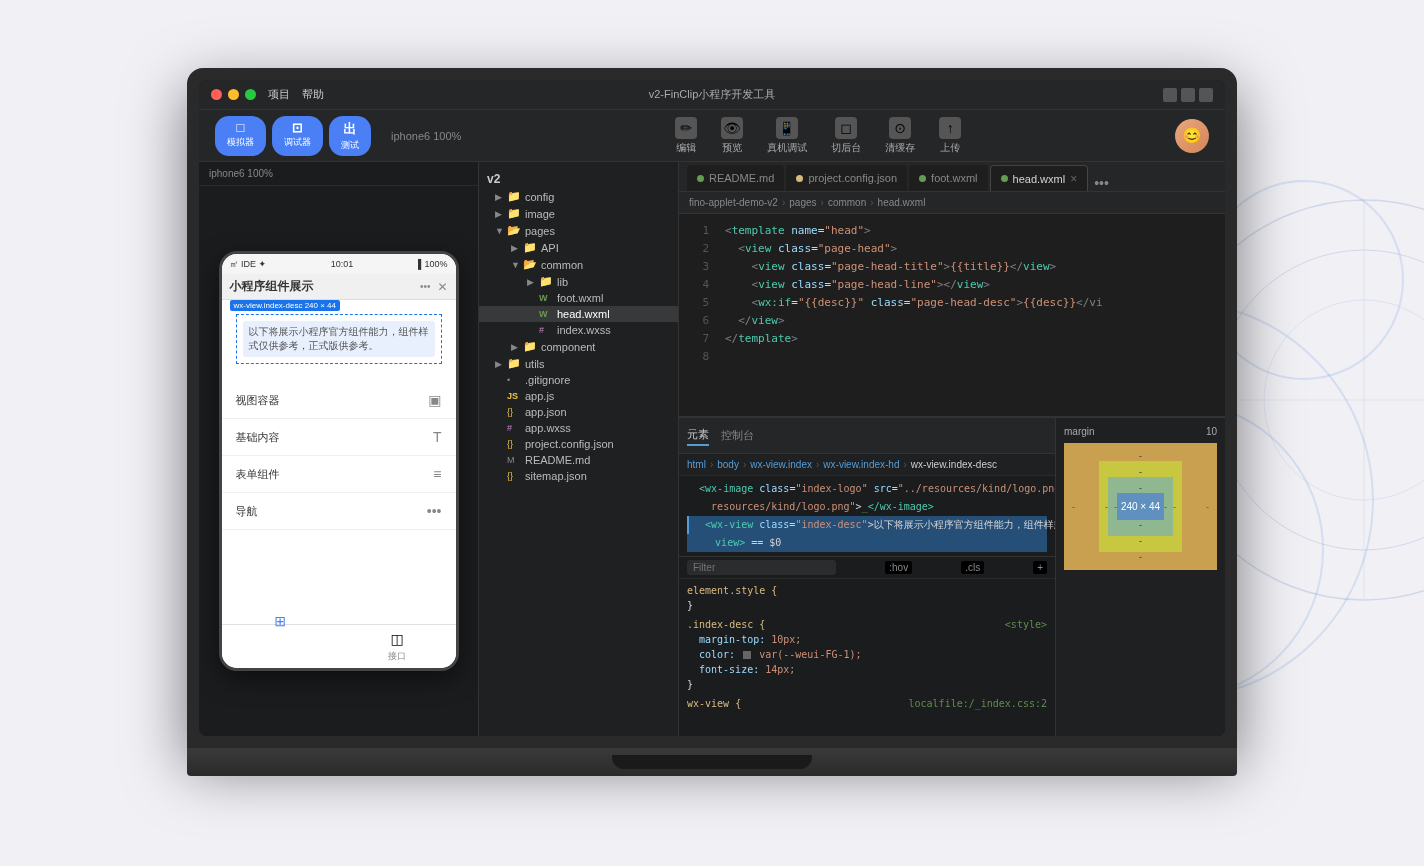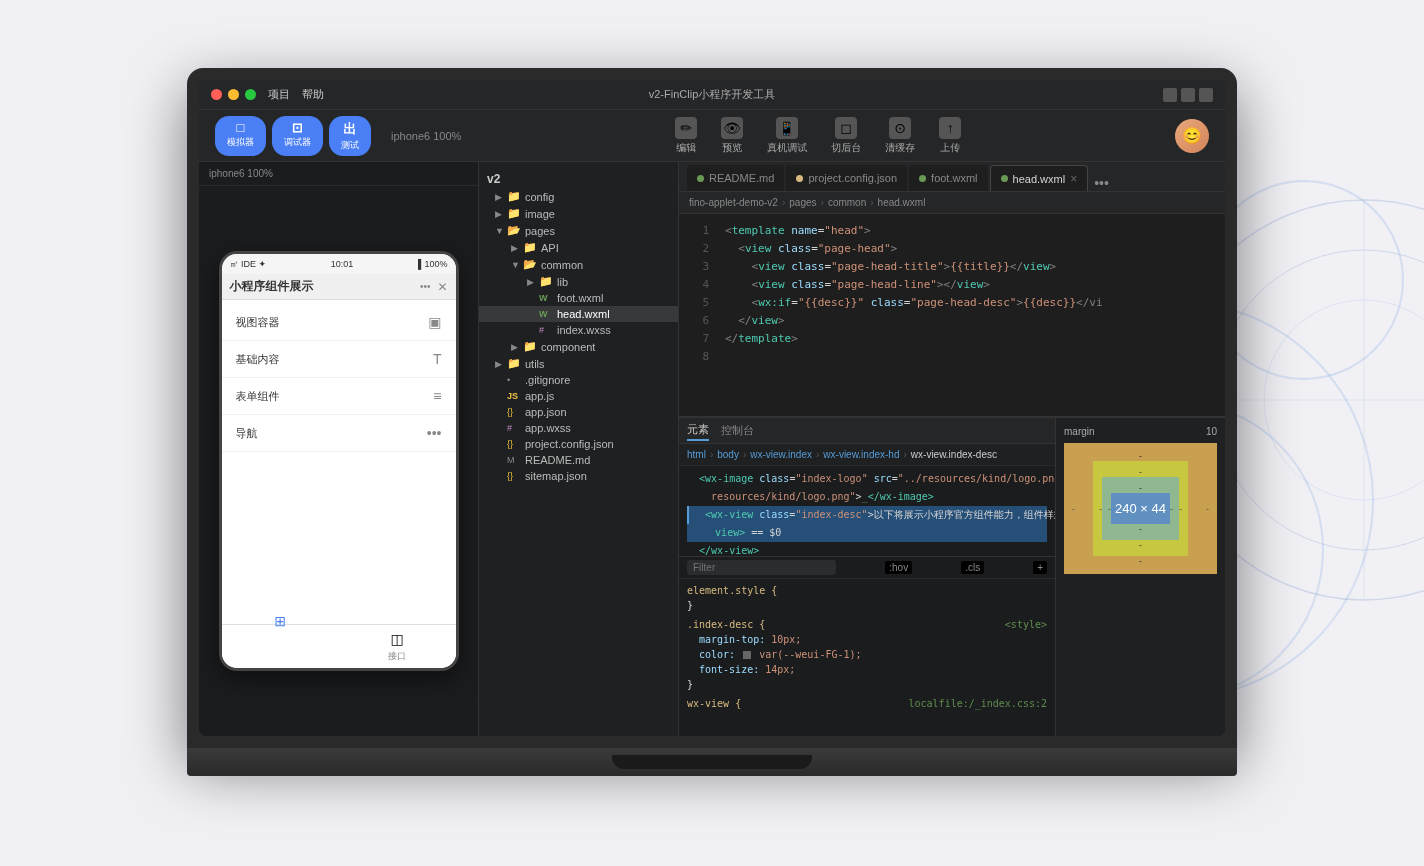--- a/index.html
+++ b/index.html
@@ -503,21 +503,21 @@
     }
 
     .inspector-panel {
       flex: 1;
       display: flex;
       flex-direction: column;
       overflow: hidden;
     }
 
     .panel-tabs {
-      height: 26px;
+      height: 36px;
       background: #252628;
       display: flex;
       align-items: center;
       padding: 0 8px;
       gap: 12px;
       border-bottom: 1px solid #333;
       flex-shrink: 0;
     }
     .panel-tab {
       font-size: 11px;
@@ -641,21 +641,21 @@
       padding: 6px;
     }
     .bm-padding {
       background: #90b890;
       padding: 6px;
     }
     .bm-content {
       background: #6090c0;
       padding: 8px 4px;
       text-align: center;
-      font-size: 13px;
+      font-size: 10px;
       color: white;
     }
     .bm-top-val { text-align: center; font-size: 9px; color: #333; }
     .bm-side-vals {
       display: flex;
       justify-content: space-between;
       align-items: center;
     }
     .bm-dash { color: #555; font-size: 9px; }
 
@@ -762,20 +762,26 @@
                   <span>▌100%</span>
                 </div>
                 <div class="phone-nav-bar">
                   <span class="phone-nav-title">小程序组件展示</span>
                   <div class="phone-nav-dots">
                     <span style="font-size:10px;color:#888">•••</span>
                     <span style="font-size:12px;color:#888;margin-left:4px">✕</span>
                   </div>
                 </div>
                 <div class="phone-content">
+                  <div class="element-highlight">
+                    <div class="element-label">wx-view.index-desc  240 × 44</div>
+                    <div class="element-border">
+                      <div class="element-content-text">以下将展示小程序官方组件能力，组件样式仅供参考，正式版供参考。</div>
+                    </div>
+                  </div>
                   <div class="phone-list-items">
                     <div class="phone-list-item">
                       <span class="phone-list-item-text">视图容器</span>
                       <span class="phone-list-item-icon">▣</span>
                     </div>
                     <div class="phone-list-item">
                       <span class="phone-list-item-text">基础内容</span>
                       <span class="phone-list-item-icon">T</span>
                     </div>
                     <div class="phone-list-item">

